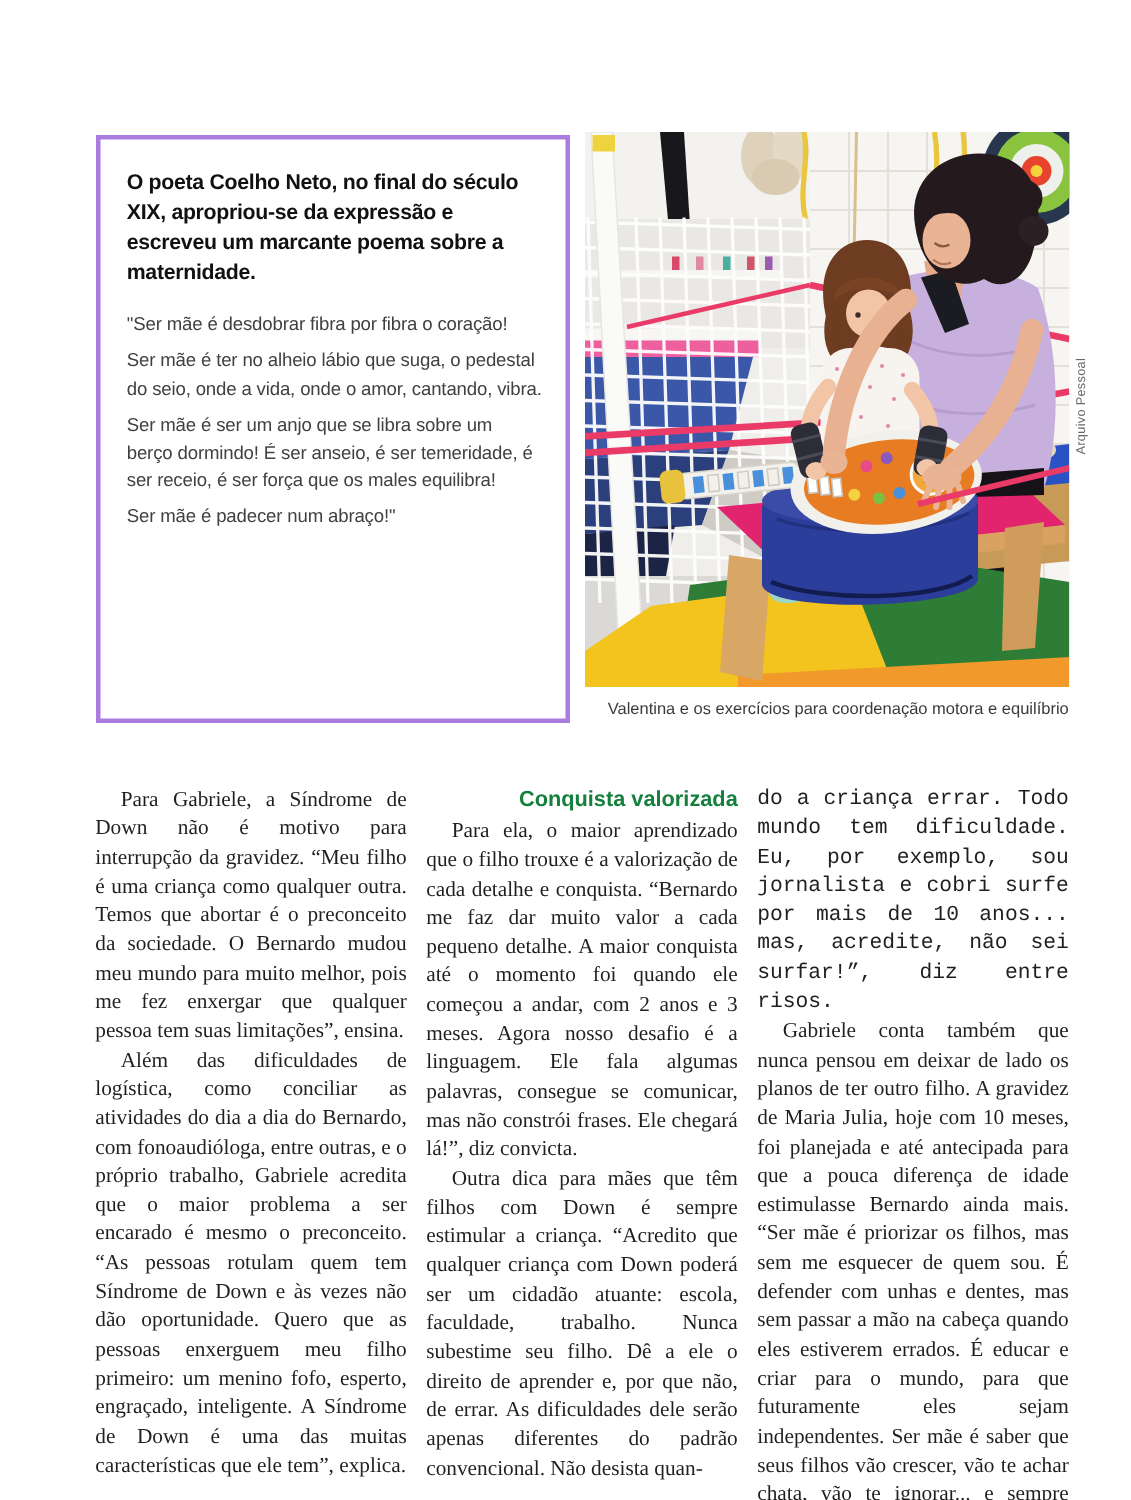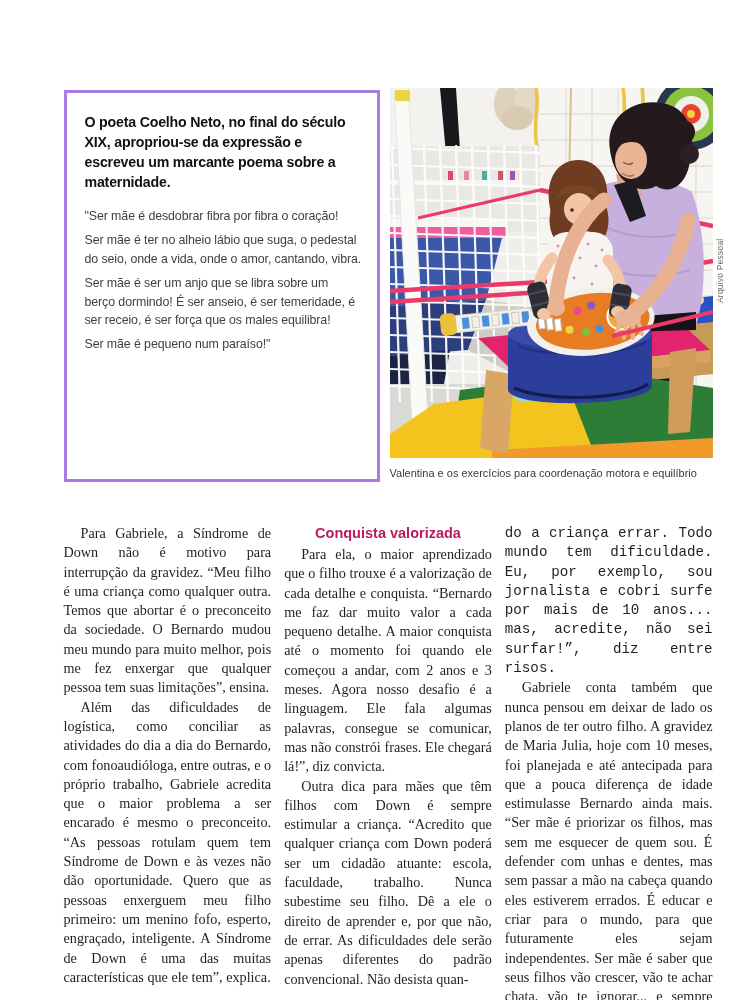--- a/index.html
+++ b/index.html
@@ -40,21 +40,21 @@
   
   .photo-figure {
     position: absolute; left: 383px; top: 88px;
     width: 323px; height: 370px;
     overflow: hidden;
   }
   .photo-figure svg { display:block; }
   .photo-caption {
     position: absolute; left: 383px; top: 466px;
     width: 323px;
-    text-align: left;
+    text-align: right;
     font-size: 11px; line-height: 14px;
     color: #3a3a3a;
   }
   .photo-credit {
     position: absolute; left: 708px; top: 225px;
     height: 92px; width: 11px;
     writing-mode: vertical-rl;
     transform: rotate(180deg);
     font-size: 8.5px; letter-spacing: 0.2px;
     color: #6a6a6a;
@@ -72,37 +72,37 @@
     font-size: 14.2px; line-height: 19.3px;
     color: #201e1f;
     text-align: justify;
   }
   .article p { text-indent: 17px; }
   .article p.no-indent { text-indent: 0; font-family: Liberation Mono, monospace; }
   .article h3 {
     font-family: "Liberation Sans", sans-serif;
     font-weight: bold;
     font-size: 14.5px; line-height: 19px;
-    color: #be185d;
+    color: #15803d;
     margin-bottom: 2px;
-    text-align: center;
+    text-align: right;
   }
   .end-dot { color: #9a6fe2; font-size: 12.5px; margin-left: 3px; }
 </style>
 </head>
 <body>
 
 <div class="page">
 
   <div class="poem-box">
     <h2>O poeta Coelho Neto, no final do século XIX, apropriou-se da expressão e escreveu um marcante poema sobre a maternidade.</h2>
     <p>"Ser mãe é desdobrar fibra por fibra o coração!</p>
     <p>Ser mãe é ter no alheio lábio que suga, o pedestal do seio, onde a vida, onde o amor, cantando, vibra.</p>
     <p>Ser mãe é ser um anjo que se libra sobre um berço dormindo! É ser anseio, é ser temeridade, é ser receio, é ser força que os males equilibra!</p>
-    <p>Ser mãe é pequeno num paraíso!"</p>
+    <p>Ser mãe é padecer num abraço!"</p>
   </div>
 
   <div class="photo-figure">
     <svg width="323" height="370" viewBox="0 0 323 370" xmlns="http://www.w3.org/2000/svg">
 
       <rect x="0" y="0" width="323" height="370" fill="#efeeeb"></rect>
       <g>
         <rect x="150" y="0" width="173" height="312" fill="#f7f5f2"></rect>
         <g stroke="#e3dfd9" stroke-width="1.4">
           <line x1="176" y1="0" x2="176" y2="312"></line>

